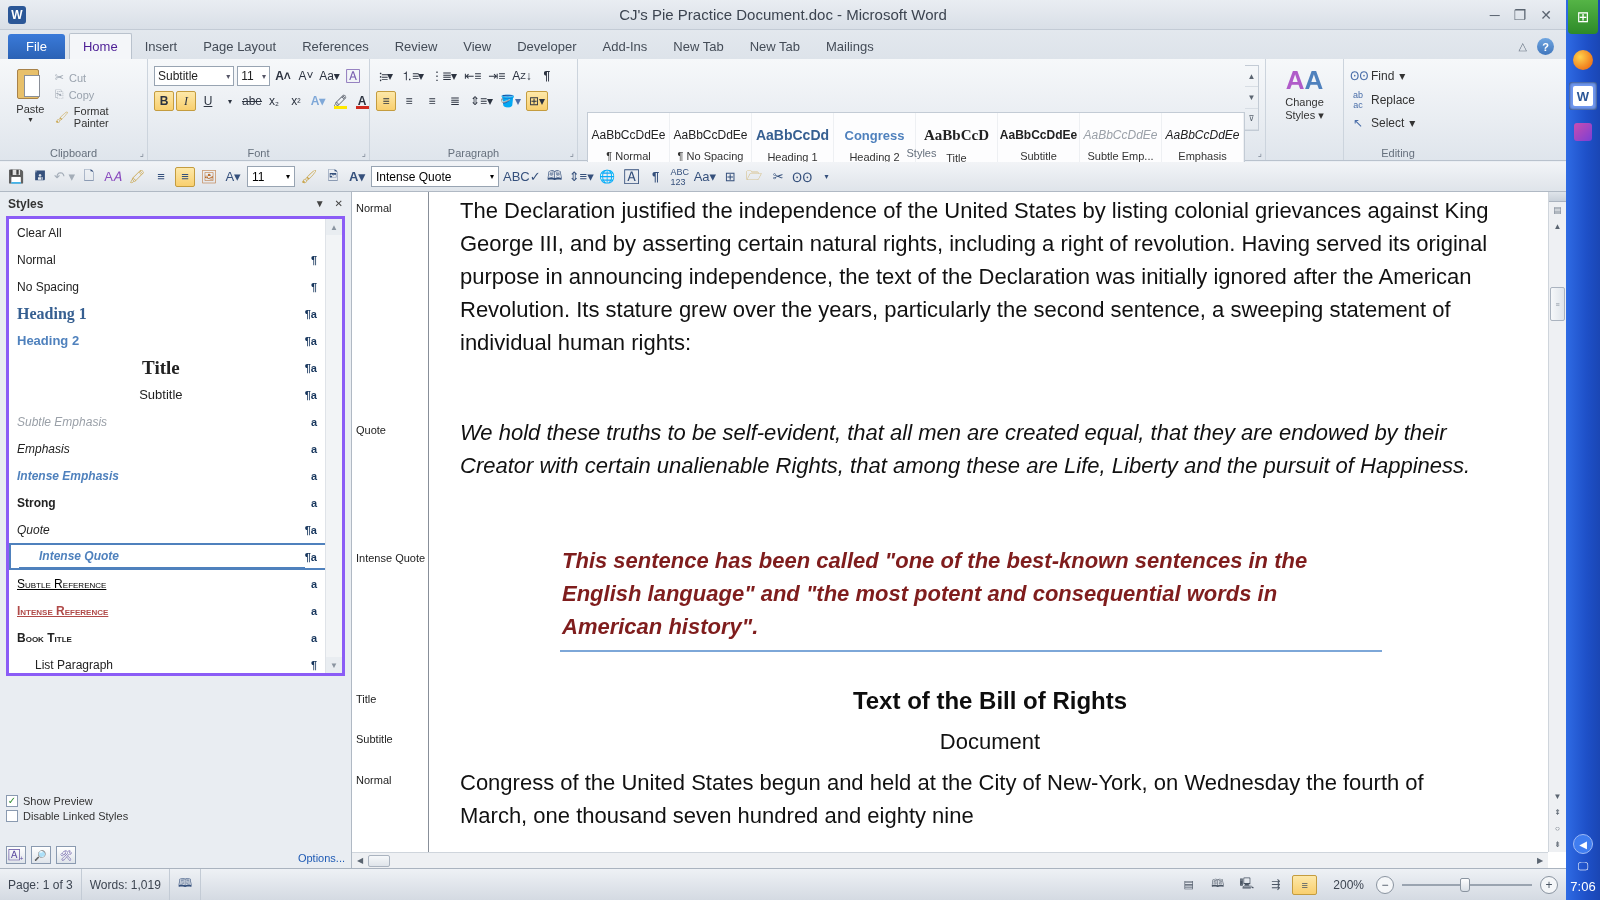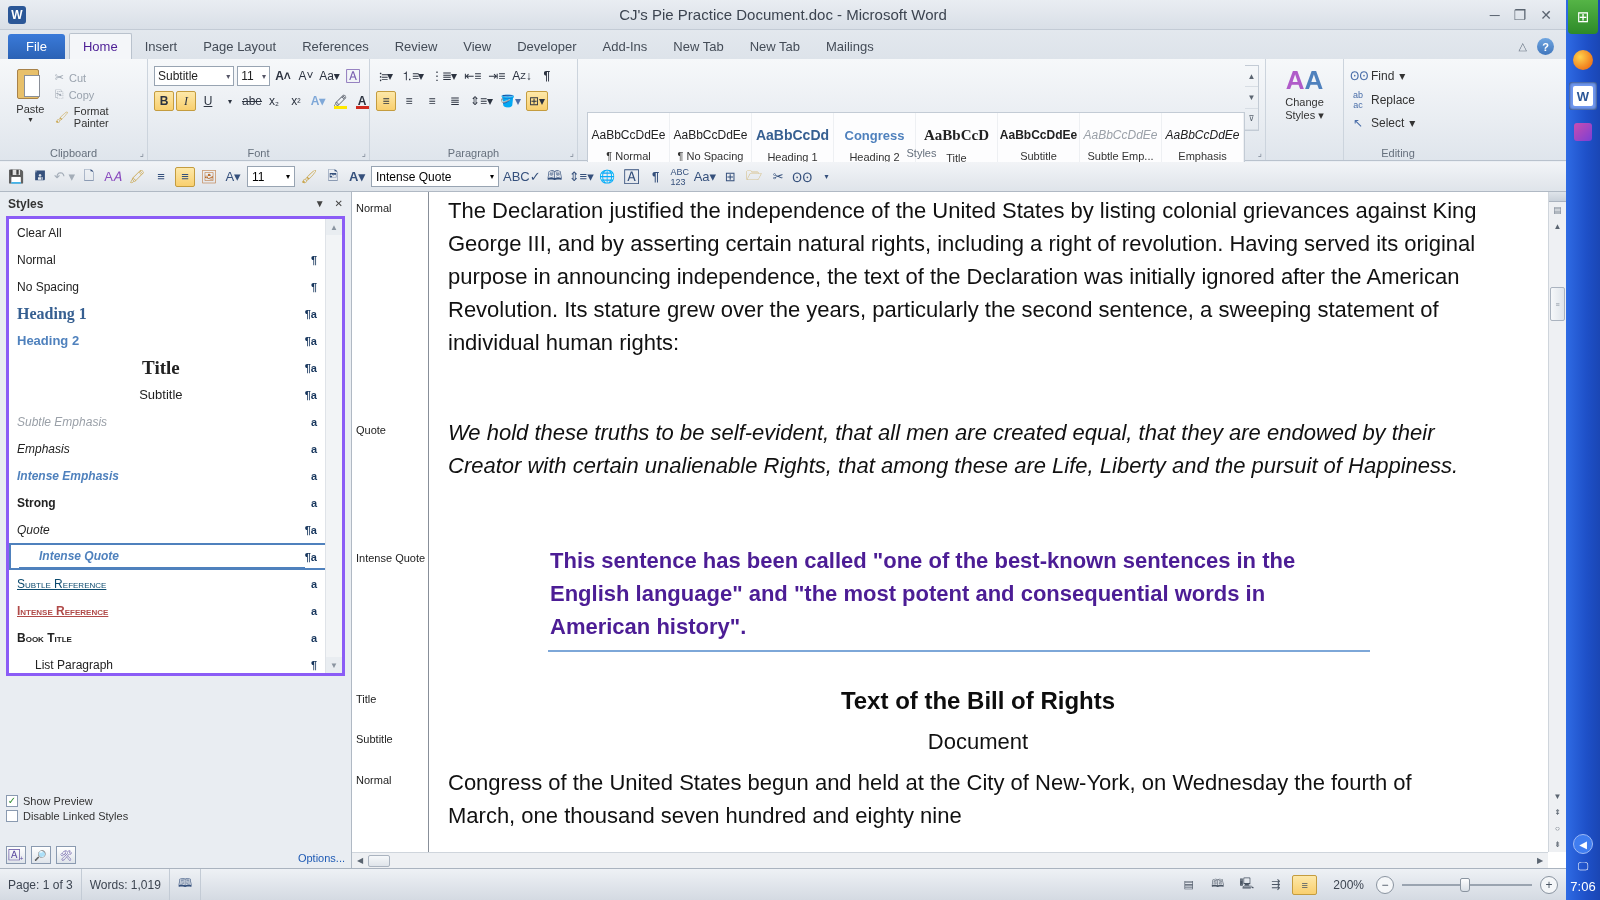--- a/index.html
+++ b/index.html
@@ -129,41 +129,41 @@
   .st-title .nm { text-align:center; font-family:"Liberation Serif", serif; font-weight:bold; font-size:19px; }
   .st-subtitle .nm { text-align:center; font-size:13px; }
   .st-subem .nm { color:#9aa0a8; font-style:italic; }
   .st-emph .nm { font-style:italic; }
   .st-intem .nm { color:#4f81bd; font-style:italic; font-weight:bold; }
   .st-strong .nm { font-weight:bold; }
   .st-quote .nm { font-style:italic; }
   .st-iq { border:2px solid #4f81bd; margin-right:15px; }
   .st-iq .nm { color:#4f81bd; font-style:italic; font-weight:bold; padding-left:20px;
     border-bottom:1px solid #4f81bd; align-self:stretch; display:flex; align-items:center; }
-  .st-subref .nm { color:#0c4a6e; font-variant:small-caps; text-decoration:underline; font-size:12px; }
+  .st-subref .nm { color:#000000; font-variant:small-caps; text-decoration:underline; font-size:12px; }
   .st-intref .nm { color:#b04a48; font-variant:small-caps; text-decoration:underline; font-weight:bold; font-size:12px; }
   .st-book .nm { font-variant:small-caps; font-weight:bold; }
   .st-listp .nm { padding-left:18px; }
   .sp-foot { position:absolute; left:6px; right:6px; top:600px; font-size:11px; color:#333; }
   .cbrow { display:flex; align-items:center; gap:5px; margin-top:3px; }
   .cb { width:12px; height:12px; background:#fff; border:1px solid #8a9ab0; font-size:10px;
     color:#2e8b2e; display:flex; align-items:center; justify-content:center; line-height:10px; }
   .sp-bot { position:absolute; left:6px; right:6px; bottom:4px; display:flex; align-items:flex-end; }
   .spbtn { width:20px; height:18px; border:1px solid #8a9ab0; background:linear-gradient(#fff,#dfe4ea);
     margin-right:5px; font-size:10px; color:#5b4a9e; display:flex; align-items:center; justify-content:center; }
   .optlink { margin-left:auto; color:#1f5bb5; font-size:11px; }
 
   
   .docarea { position:relative; flex:1; background:#fff; }
   .stylecol { position:absolute; left:0; top:0; width:77px; height:660px; background:#fff; border-right:1px solid #888f99; }
   .mlabel { position:absolute; left:4px; font-size:11px; color:#222; white-space:nowrap; }
-  .page { position:absolute; left:78px; top:0; right:18px; height:660px; background:#fff; overflow:hidden; }
+  .page { position:absolute; left:90px; top:0; right:18px; height:660px; background:#fff; overflow:hidden; }
   .para { position:absolute; left:18px; width:1030px; font-size:22px; line-height:33px; color:#111; }
   .p-quote { font-style:italic; }
-  .p-iq { left:120px; width:760px; color:#4c1d95; font-weight:bold; line-height:33px; }
+  .p-iq { left:120px; width:760px; color:#7f1d1d; font-weight:bold; font-style:italic; line-height:33px; }
   .iq-rule { position:absolute; left:118px; width:822px; border-bottom:2px solid #7da7d8; }
   .p-title { text-align:center; width:1060px; font-weight:bold; font-size:24px; color:#0d0d0d; }
   .p-subtitle { text-align:center; width:1060px; font-size:22px; }
 
   
   .vscroll { position:absolute; right:0; top:0; width:18px; height:660px; background:#eef0f3; border-left:1px solid #cfd5dc; }
   .vs-btn { width:100%; height:16px; display:flex; align-items:center; justify-content:center; font-size:8px; color:#5a6470; }
   .vs-split { height:10px; background:linear-gradient(#dfe4ea,#c9d1da); border-bottom:1px solid #aab3bf; }
   .vs-ruler { height:16px; display:flex; align-items:center; justify-content:center; font-size:9px; color:#7a8593; }
   .vs-thumb { position:absolute; left:1px; right:1px; top:95px; height:34px; background:linear-gradient(90deg,#f6f8fa,#dfe4ea);

